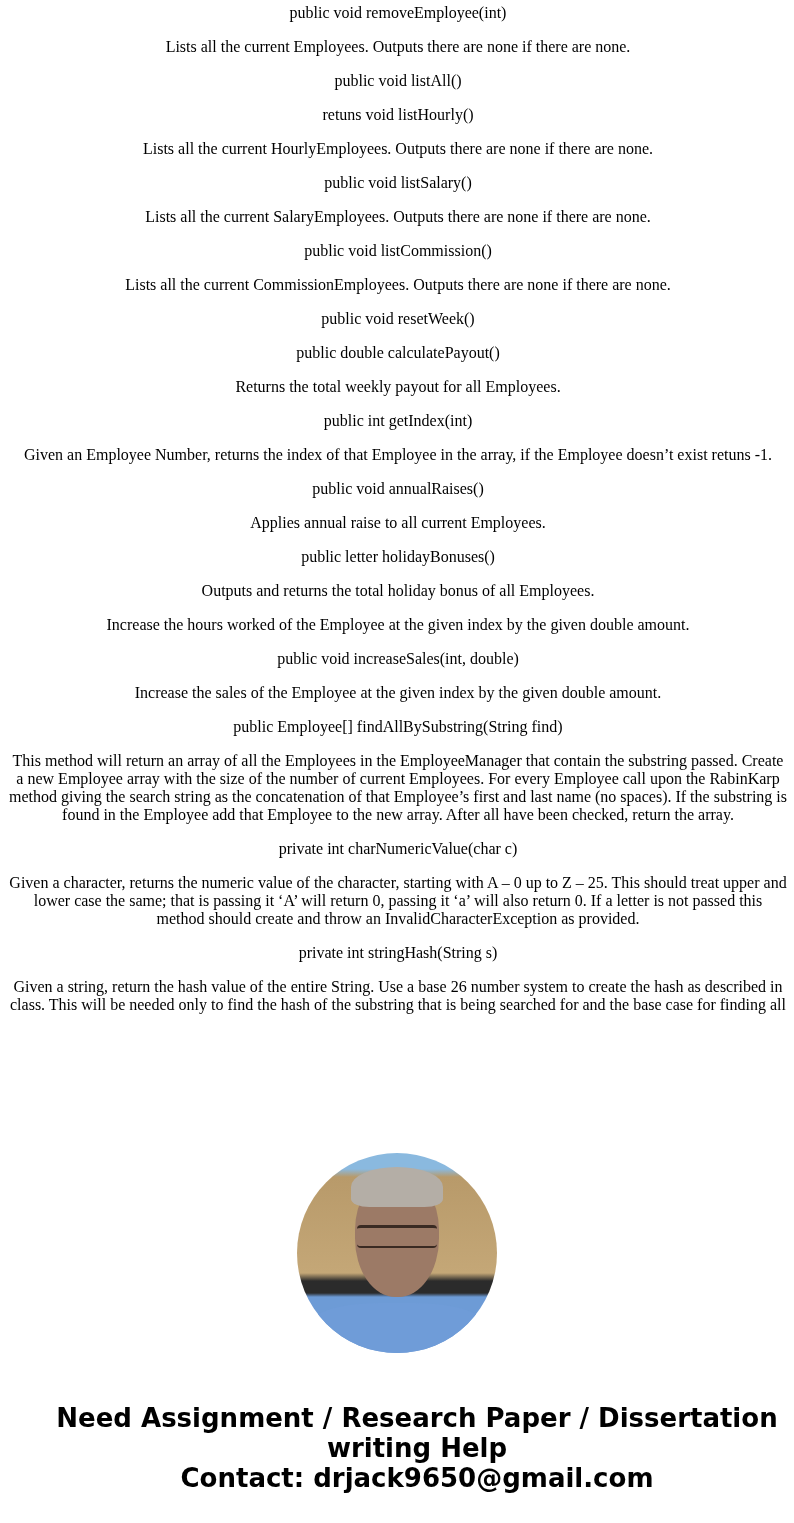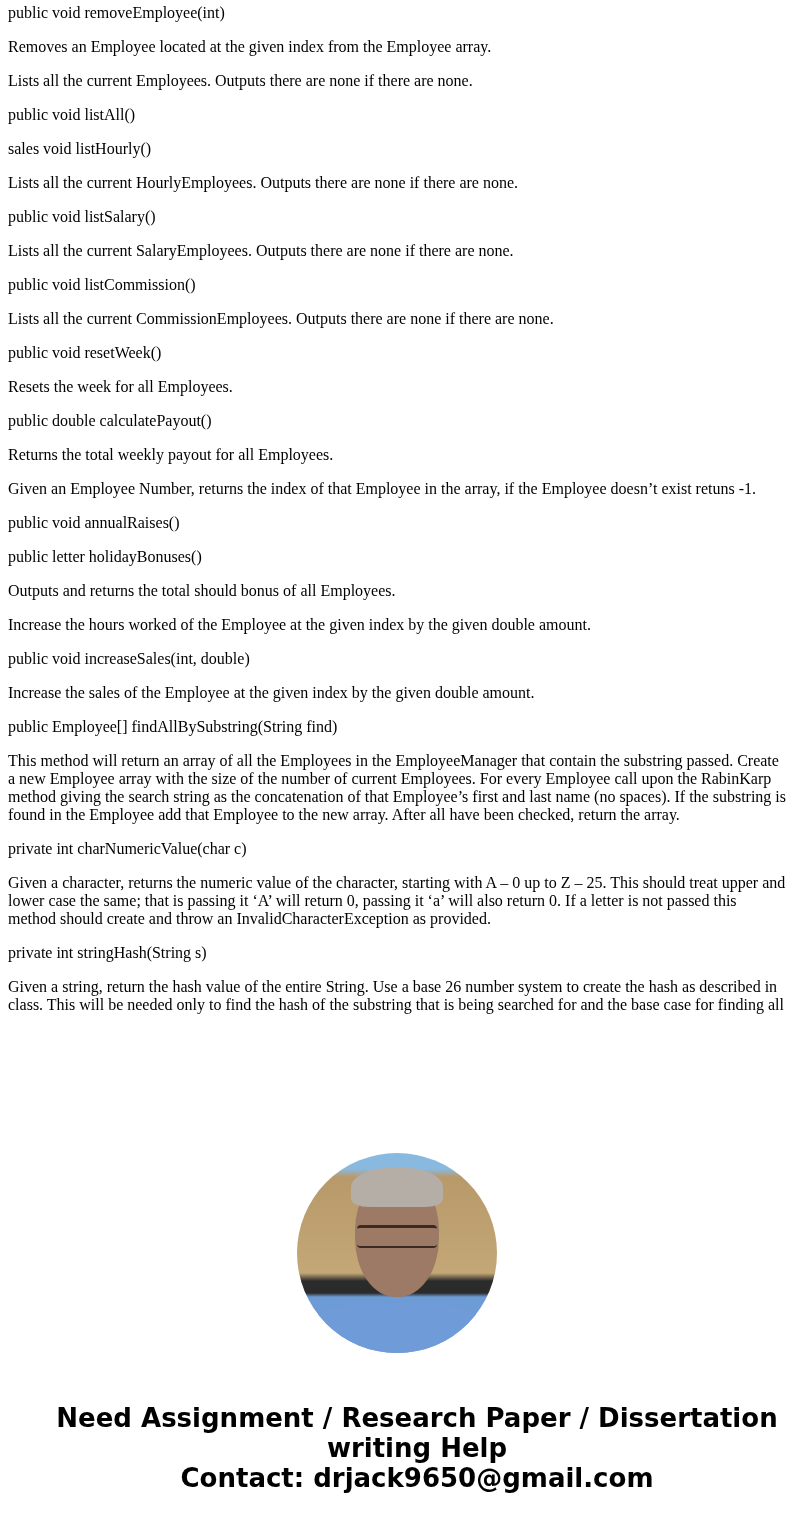--- a/index.html
+++ b/index.html
@@ -1,49 +1,49 @@
 <!DOCTYPE html>
 <html><head>
 <meta charset="utf-8">
 <style>
   html, body { margin: 0; padding: 0; background: #ffffff; }
   body { width: 794px; height: 1523px; overflow: hidden; position: relative; font-family: "Liberation Serif", serif; color: #000; }
   .doc { position: absolute; left: 8px; top: -12px; width: 780px; height: 1134px; overflow: hidden; font-size: 16px; line-height: 18px; }
-  .doc p { margin: 16px 0; }
+  .doc p { margin: 16px 0; text-align: center; }
   .doc p.bold { font-weight: normal; }
   .photo-wrap { position: absolute; left: 297px; top: 1153px; width: 200px; height: 200px; border-radius: 50%; overflow: hidden; }
   .photo { width: 100%; height: 100%; position: relative; background: linear-gradient(#8ab9df 0%, #8ab9df 8%, #b89a6a 12%, #c4a777 60%, #2b2b2b 64%, #2b2b2b 70%, #6d9bd6 72%, #6d9bd6 100%); }
   .face { position: absolute; left: 58px; top: 22px; width: 84px; height: 122px; border-radius: 45% 45% 48% 48%; background: #9c7a66; }
   .hair { position: absolute; left: 54px; top: 14px; width: 92px; height: 40px; border-radius: 50% 50% 20% 20%; background: #b4aea6; }
   .glasses { position: absolute; left: 60px; top: 72px; width: 80px; height: 18px; border-top: 3px solid #3a2a22; border-bottom: 2px solid #3a2a22; border-radius: 4px; }
   .shirt { position: absolute; left: 10px; top: 150px; width: 180px; height: 60px; background: #6f9cd8; border-radius: 40% 40% 0 0; }
   .promo { position: absolute; left: 0; top: 1403px; width: 794px; text-align: center; font-family: "DejaVu Sans", sans-serif; font-weight: bold; font-size: 26px; line-height: 30px; margin-left: 20px; }
 </style>
 </head>
 <body>
 
 <div class="doc">
   <p>public void removeEmployee(int)</p>
-  <p>Removes an Employee located at the given index from the Employee array.</p>
   <p>Lists all the current Employees. Outputs there are none if there are none.</p>
   <p>public void listAll()</p>
-  <p>sales void listHourly()</p>
+  <p>retuns void listHourly()</p>
   <p>Lists all the current HourlyEmployees. Outputs there are none if there are none.</p>
   <p>public void listSalary()</p>
   <p>Lists all the current SalaryEmployees. Outputs there are none if there are none.</p>
   <p>public void listCommission()</p>
   <p>Lists all the current CommissionEmployees. Outputs there are none if there are none.</p>
   <p>public void resetWeek()</p>
-  <p>Resets the week for all Employees.</p>
   <p>public double calculatePayout()</p>
   <p>Returns the total weekly payout for all Employees.</p>
+  <p>public int getIndex(int)</p>
   <p>Given an Employee Number, returns the index of that Employee in the array, if the Employee doesn’t exist retuns -1.</p>
   <p>public void annualRaises()</p>
+  <p>Applies annual raise to all current Employees.</p>
   <p>public letter holidayBonuses()</p>
-  <p>Outputs and returns the total should bonus of all Employees.</p>
+  <p>Outputs and returns the total holiday bonus of all Employees.</p>
   <p>Increase the hours worked of the Employee at the given index by the given double amount.</p>
   <p>public void increaseSales(int, double)</p>
   <p>Increase the sales of the Employee at the given index by the given double amount.</p>
   <p class="bold">public Employee[] findAllBySubstring(String find)</p>
   <p class="bold">This method will return an array of all the Employees in the EmployeeManager that contain the substring passed. Create a new Employee array with the size of the number of current Employees. For every Employee call upon the RabinKarp method giving the search string as the concatenation of that Employee’s first and last name (no spaces). If the substring is found in the Employee add that Employee to the new array. After all have been checked, return the array.</p>
   <p>private int charNumericValue(char c)</p>
   <p>Given a character, returns the numeric value of the character, starting with A – 0 up to Z – 25. This should treat upper and lower case the same; that is passing it ‘A’ will return 0, passing it ‘a’ will also return 0. If a letter is not passed this method should create and throw an InvalidCharacterException as provided.</p>
   <p>private int stringHash(String s)</p>
   <p>Given a string, return the hash value of the entire String. Use a base 26 number system to create the hash as described in class. This will be needed only to find the hash of the substring that is being searched for and the base case for finding all</p>
 </div>

